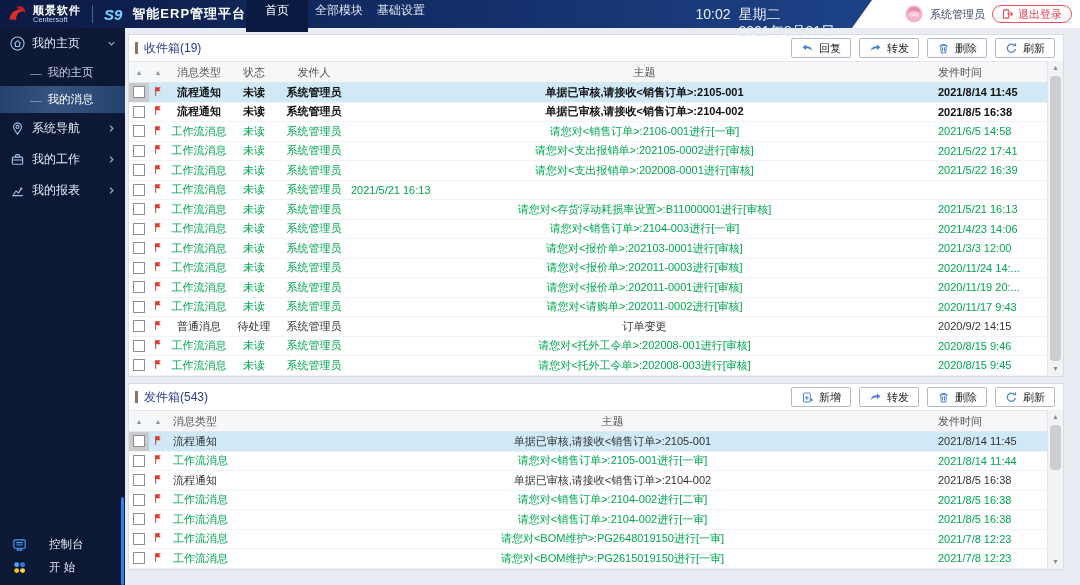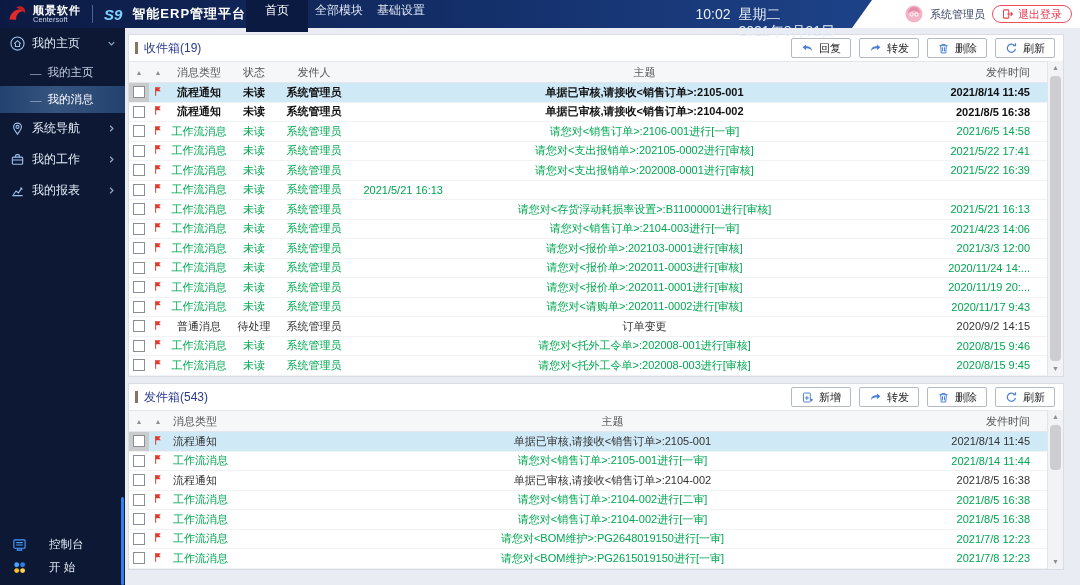--- a/index.html
+++ b/index.html
@@ -49,21 +49,21 @@
 
   .tbl{position:relative;}
   .thead{display:flex;align-items:center;height:20px;background:#f6f7f9;border-top:1px solid #e3e6ea;border-bottom:1px solid #e3e6ea;font-size:11px;color:#555;margin-right:15px;}
   .trows{overflow:hidden;margin-right:15px;}
   .trow{display:flex;align-items:center;height:19.5px;border-bottom:1px solid #f1f2f4;font-size:11px;color:#333;box-sizing:border-box;cursor:pointer;}
   .trow.green{color:#00a651;}
   .trow.bold{color:#111;font-weight:bold;}
   .trow.sel{background:#cfe9f7;}
   .cell{flex:none;text-align:center;overflow:hidden;white-space:nowrap;}
   .cell.subj{flex:1;}
-  .cell.time{text-align:right;padding-right:18px;box-sizing:border-box;}
+  .cell.time{text-align:left;padding-right:18px;box-sizing:border-box;}
   .cell.lft{text-align:left;padding-left:6px;box-sizing:border-box;}
   .cbcell{display:flex;align-items:center;justify-content:center;height:100%;}
   .trow.sel .cbcell{background:#c9cbcd;}
   .cb{width:10px;height:10px;border:1px solid #8a8f96;background:#fff;display:inline-block;}
   .mark{font-size:8px;color:#8a8f96;}
 
   .vscroll{position:absolute;top:0;right:0;bottom:0;width:15px;background:#f2f3f5;border-left:1px solid #e2e4e8;}
   .varr{position:absolute;left:0;width:15px;height:14px;text-align:center;font-size:7px;color:#8a8f96;line-height:14px;cursor:pointer;}
   .varr.up{top:0;} .varr.dn{bottom:0;}
   .vthumb{position:absolute;left:2px;right:2px;background:#cdced1;border-radius:4px;cursor:pointer;}

